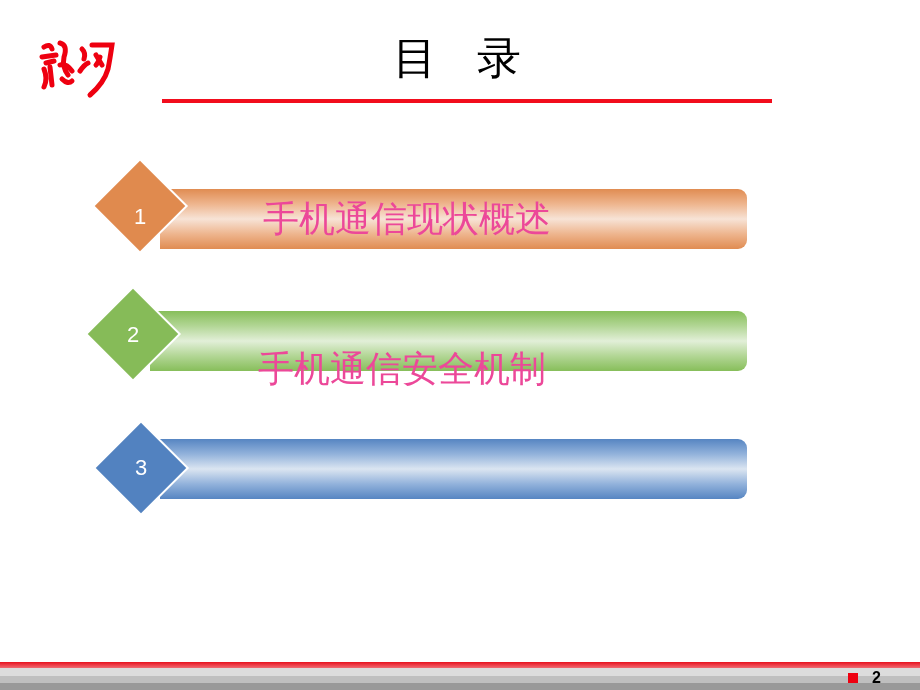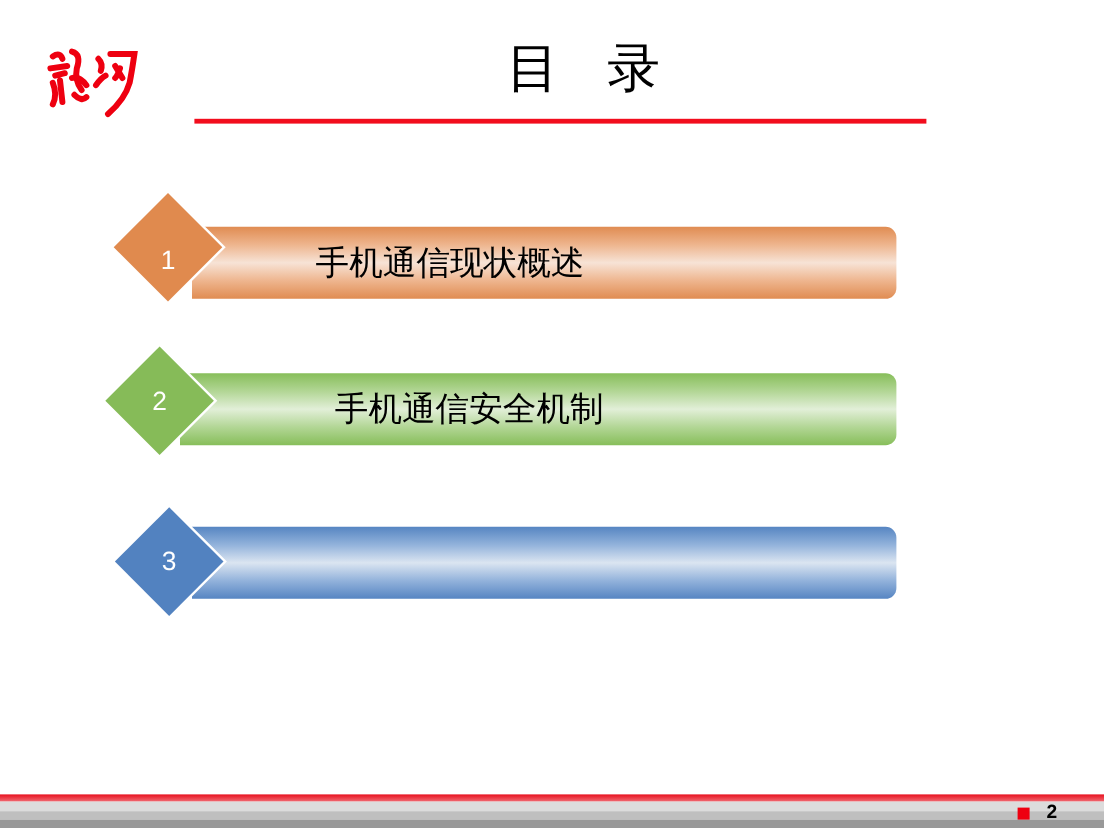--- a/index.html
+++ b/index.html
@@ -1,24 +1,24 @@
 <!DOCTYPE html>
 <html><head>
 <meta charset="utf-8">
 <style>
   html, body { margin:0; padding:0; }
   body { width:920px; height:690px; position:relative; overflow:hidden; background:#ffffff;
          font-family:"DejaVu Sans","Liberation Sans",sans-serif; }
   .logo { position:absolute; left:38px; top:35px; width:80px; height:65px; }
-  .title { position:absolute; left:381px; top:28px; width:210px; text-align:center;
+  .title { position:absolute; left:352px; top:28px; width:210px; text-align:center;
            font-size:44px; color:#000; letter-spacing:40px; line-height:60px; padding-left:40px; box-sizing:border-box; }
   .title-rule { position:absolute; left:162px; top:99px; width:610px; height:4px; background:#f20d1d; }
   .item { position:absolute; height:60px; }
   .bar { position:absolute; top:0; right:0; height:60px; border-radius:0 9px 9px 0; }
-  .bar-text { position:absolute; top:0; height:64px; line-height:60px; font-size:28px; color:#000000; white-space:nowrap; }
+  .bar-text { position:absolute; top:0; height:64px; line-height:60px; font-size:36px; color:#ec4899; white-space:nowrap; }
   .diamond { position:absolute; width:64px; height:64px; transform:rotate(45deg);
              box-shadow:0 0 0 2px #fff; }
   .num { position:absolute; width:40px; text-align:center; font-family:"Liberation Sans",sans-serif;
          font-size:22px; color:#fff; line-height:30px; }
   .orange .bar { background:linear-gradient(to bottom,#e08c52 0%,#eeb58e 25%,#f7e3d6 50%,#eeb58e 75%,#e08c52 100%); }
   .orange .diamond { background:#e08a4e; }
   .green .bar { background:linear-gradient(to bottom,#87be5a 0%,#b2d695 25%,#e2efd8 50%,#b2d695 75%,#87be5a 100%); }
   .green .diamond { background:#86bb58; }
   .blue .bar { background:linear-gradient(to bottom,#5685c2 0%,#92b2db 25%,#dbe5f1 50%,#92b2db 75%,#5685c2 100%); }
   .blue .diamond { background:#5282c0; }
@@ -50,21 +50,21 @@
 
 <div class="item orange" style="left:95px; top:189px; width:652px;">
   <div class="bar" style="left:65px;"></div>
   <div class="bar-text" style="left:168px;">手机通信现状概述</div>
   <div class="diamond" style="left:13px; top:-15px;"></div>
   <div class="num" style="left:25px; top:13px;">1</div>
 </div>
 
 <div class="item green" style="left:88px; top:311px; width:659px;">
   <div class="bar" style="left:62px;"></div>
-  <div class="bar-text" style="left:191px;">手机通信安全机制</div>
+  <div class="bar-text" style="left:170px;margin-top:28px;">手机通信安全机制</div>
   <div class="diamond" style="left:13px; top:-9px;"></div>
   <div class="num" style="left:25px; top:9px;">2</div>
 </div>
 
 <div class="item blue" style="left:95px; top:439px; width:652px;">
   <div class="bar" style="left:65px;"></div>
   <div class="diamond" style="left:14px; top:-3px;"></div>
   <div class="num" style="left:26px; top:14px;">3</div>
 </div>
 

